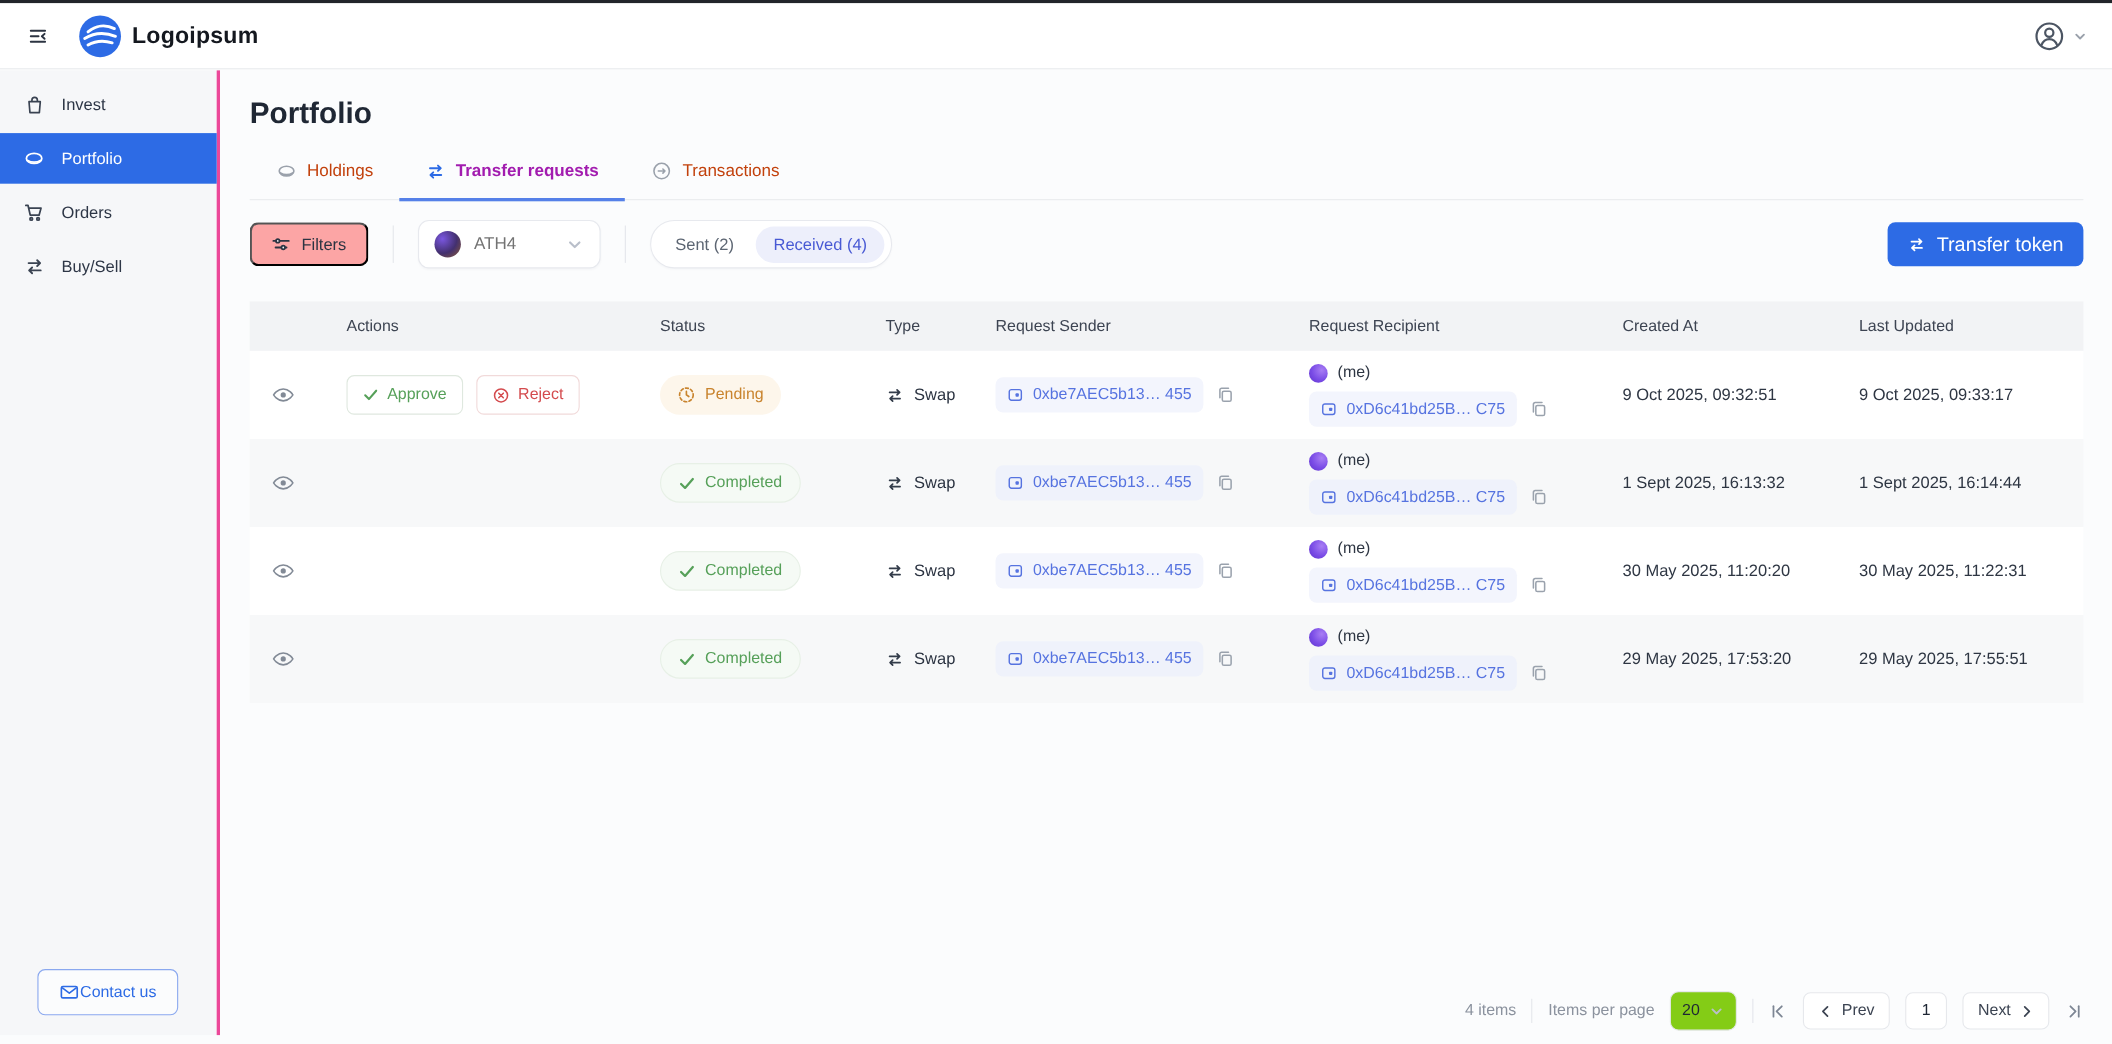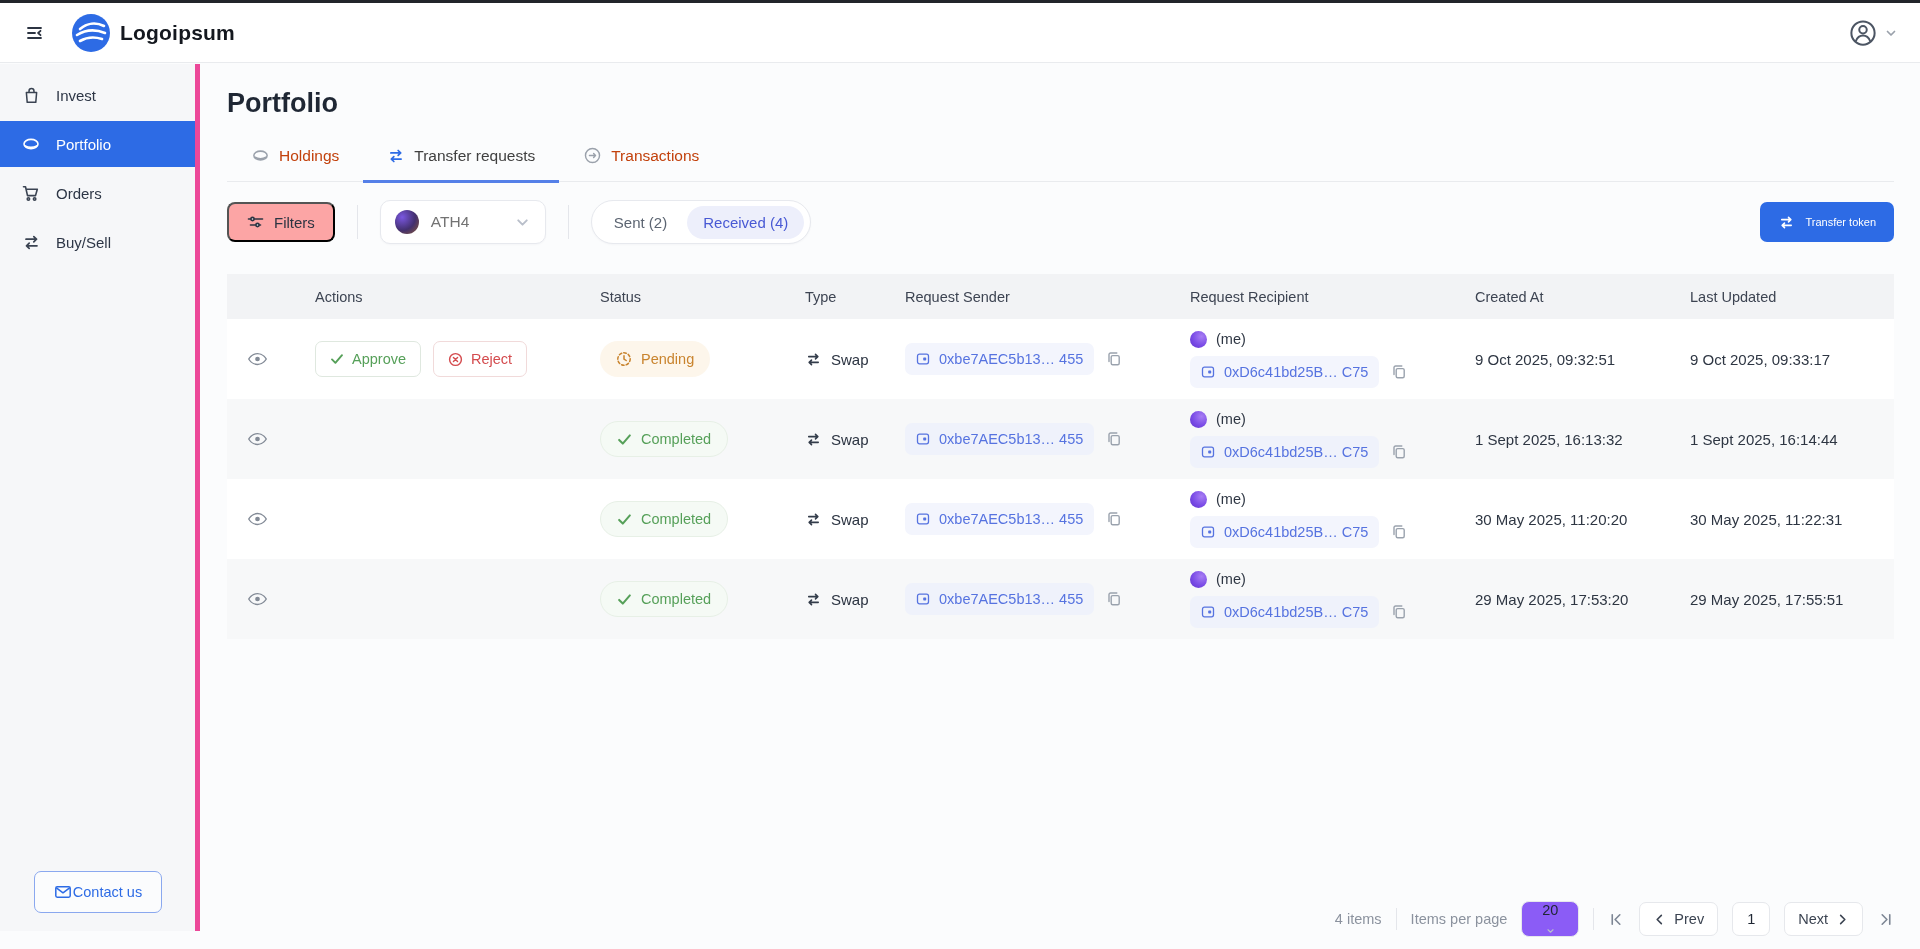--- a/index.html
+++ b/index.html
@@ -23,22 +23,22 @@
   .brand { display:flex; align-items:center; gap:10px; margin-left:22px; }
   .brand-mark {
     width:38px; height:38px; border-radius:50%; background:#2d6be5;
     display:flex; align-items:center; justify-content:center; overflow:hidden;
   }
   .brand-name { font-size:21px; font-weight:bold; color:#14181f; letter-spacing:.2px; }
   .topbar-right { margin-left:auto; display:flex; align-items:center; gap:6px; }
 
   
   .sidebar {
-    position:absolute; top:64px; left:0; bottom:18px; width:200px;
-    background:#f6f7f9; border-right:5px solid #ec4899; padding-top:8px;
+    position:absolute; top:64px; left:0; bottom:8px; width:200px;
+    background:#f6f7f9; border-right:3px solid #ec4899; padding-top:8px;
   }
   .side-item {
     height:46px; display:flex; align-items:center; gap:14px;
     padding:0 20px; font-size:15px; font-weight:500; color:#2d3646;
     cursor:pointer; margin-bottom:3px;
   }
   .side-item .ic { width:22px; display:flex; justify-content:center; }
   .side-item.active { background:#2d6be5; color:#ffffff; }
   .contact-btn {
     position:absolute; left:34px; bottom:18px; width:128px; height:42px;
@@ -50,21 +50,21 @@
   
   .main { position:absolute; top:64px; left:201px; right:0; bottom:0; padding:24px 26px 0 26px; }
   .page-title { font-size:27px; font-weight:bold; color:#1f2734; }
 
   .tabs { display:flex; margin-top:14px; border-bottom:1px solid #e9ebee; }
   .tab {
     display:flex; align-items:center; gap:9px; padding:13px 24px 15px 24px;
     font-size:15.5px; font-weight:500; color:#c2410c; cursor:pointer;
     border-bottom:3px solid transparent; margin-bottom:-2px;
   }
-  .tab.active { color:#404040; border-bottom-color:#5580e8; }
+  .tab.active { color:#a21caf; border-bottom-color:#5580e8;font-weight:bold; }
 
   
   .toolbar { margin-top:18px; display:flex; align-items:center; }
   .filters-btn {
     height:40px; padding:0 18px; background:#fca5a5; border-radius:8px;
     display:flex; align-items:center; gap:10px; font-size:15px; color:#2c3442; cursor:pointer;
   }
   .v-div { width:1px; height:34px; background:#e4e6eb; margin:0 22px; }
   .token-select {
     height:44px; min-width:166px; background:#ffffff; border:1px solid #e7e9ee; border-radius:10px;
@@ -76,21 +76,21 @@
   .token-label { font-size:15.5px; font-weight:400; color:#737373; flex:1; }
   .segmented {
     height:44px; background:#ffffff; border:1px solid #e7e9ee; border-radius:999px;
     display:flex; align-items:center; padding:16px 6px; gap:4px;
     box-shadow:0 1px 2px rgba(20,30,50,.03);
   }
   .seg { padding:8px 16px; font-size:15px; color:#5c6572; border-radius:999px; cursor:pointer; }
   .seg.active { background:#edeffb; color:#4859d4; font-weight:500; }
   .transfer-btn {
     margin-left:auto; height:40px; padding:0 18px; background:#2d6be5; border:none; border-radius:7px;
-    color:#ffffff; font-size:11px; font-weight:500;
+    color:#ffffff; font-size:18px; font-weight:500;
     display:flex; align-items:center; gap:10px; cursor:pointer;
   }
 
   
   .table { margin-top:30px; width:100%; }
   .tr {
     display:grid;
     grid-template-columns:73px 285px 205px 100px 285px 285px 215px minmax(0,1fr);
     align-items:center;
   }
@@ -132,22 +132,22 @@
     background:radial-gradient(circle at 68% 32%, #a87ef4 0%, #7a4ce6 55%, #5f33cc 100%); margin-right:9px; }
   .me-label { font-size:14.5px; color:#2e3643; }
 
   
   .pagination {
     position:absolute; right:26px; bottom:12px; display:flex; align-items:center;
     color:#8b929e; font-size:14.5px; gap:14px;
   }
   .pg-div { width:1px; height:22px; background:#e4e6eb; }
   .pg-select {
-    height:36px; min-width:58px; background:#8b5cf6; border:1px solid #e6e8ec; border-radius:8px;
-    display:flex; align-items:center; gap:8px; padding:0 10px; color:#1f2734; font-size:14.5px; cursor:pointer;flex-direction:column;
+    height:36px; min-width:58px; background:#84cc16; border:1px solid #e6e8ec; border-radius:8px;
+    display:flex; align-items:center; gap:8px; padding:0 10px; color:#1f2734; font-size:14.5px; cursor:pointer;
   }
   .pg-btn {
     height:34px; padding:0 13px; background:#ffffff; border:1px solid #e6e8ec; border-radius:7px;
     display:flex; align-items:center; gap:8px; color:#3c4452; font-size:14.5px; cursor:pointer;
   }
   .pg-page {
     height:34px; min-width:38px; background:#ffffff; border:1px solid #e6e8ec; border-radius:7px;
     display:flex; align-items:center; justify-content:center; color:#1f2734; font-size:14.5px;
   }
   .pg-icon { cursor:pointer; display:flex; }

